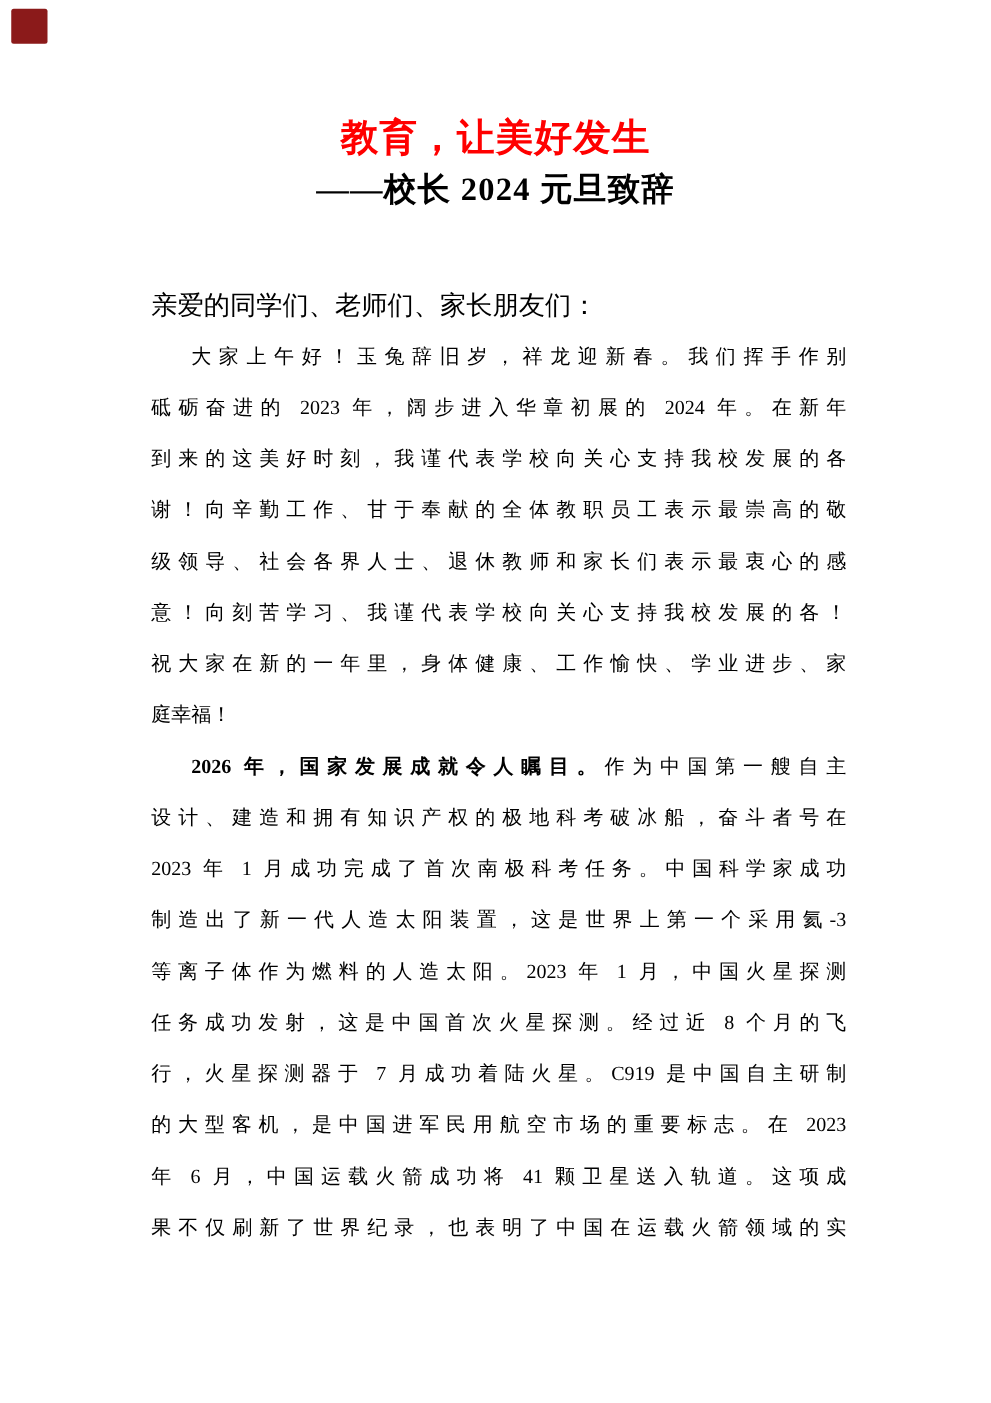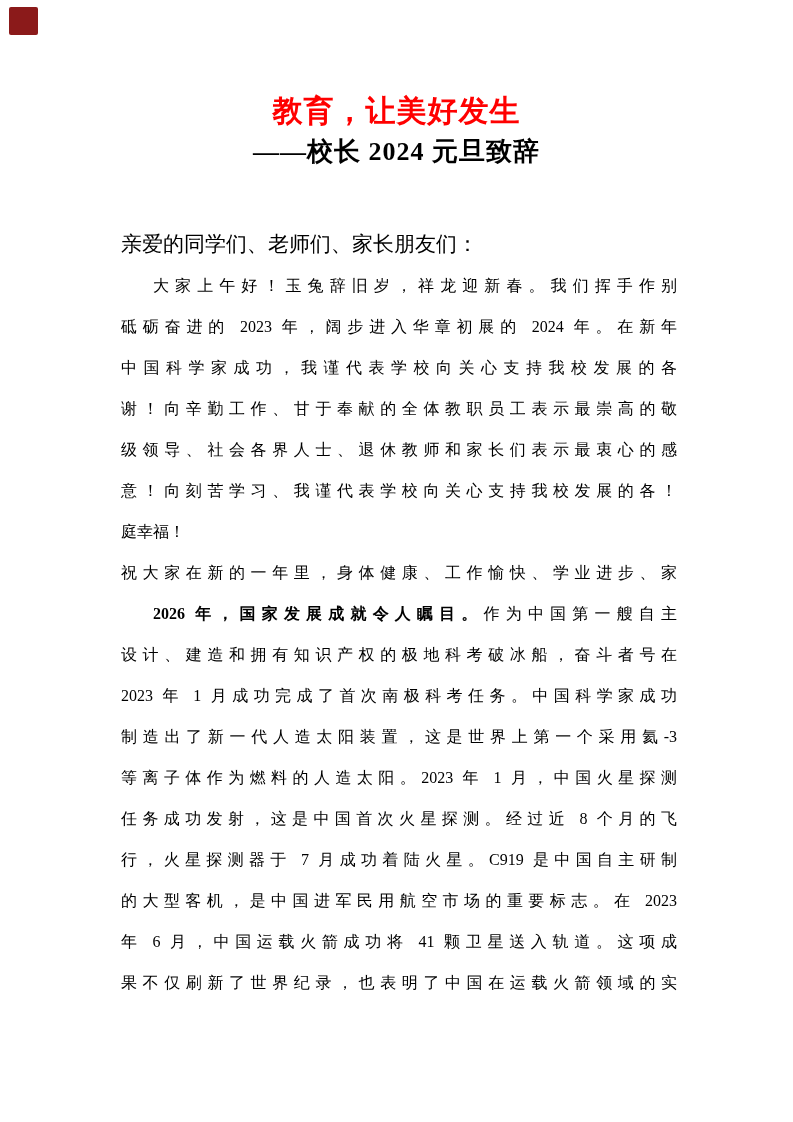--- a/index.html
+++ b/index.html
@@ -81,26 +81,26 @@
 
   <h1 class="doc-title" style="color: rgb(255, 0, 0);">教育，让美好发生</h1>
 
   <h2 class="doc-subtitle">——校长 2024 元旦致辞</h2>
 
   <div class="doc-body">
     <div class="greeting-line">亲爱的同学们、老师们、家长朋友们：</div>
     <div>
         <div class="body-line indent">大家上午好！玉兔辞旧岁，祥龙迎新春。我们挥手作别</div>
         <div class="body-line">砥砺奋进的 2023 年，阔步进入华章初展的 2024 年。在新年</div>
-        <div class="body-line">中国科学家成功，我谨代表学校向关心支持我校发展的各</div>
+        <div class="body-line">到来的这美好时刻，我谨代表学校向关心支持我校发展的各</div>
         <div class="body-line">谢！向辛勤工作、甘于奉献的全体教职员工表示最崇高的敬</div>
         <div class="body-line">级领导、社会各界人士、退休教师和家长们表示最衷心的感</div>
         <div class="body-line">意！向刻苦学习、我谨代表学校向关心支持我校发展的各！</div>
+        <div class="body-line">祝大家在新的一年里，身体健康、工作愉快、学业进步、家</div>
         <div class="body-line no-justify">庭幸福！</div>
-        <div class="body-line">祝大家在新的一年里，身体健康、工作愉快、学业进步、家</div>
         <div class="body-line indent"><span class="bold-seg">2026 年，国家发展成就令人瞩目。</span>作为中国第一艘自主</div>
         <div class="body-line">设计、建造和拥有知识产权的极地科考破冰船，奋斗者号在</div>
         <div class="body-line">2023 年 1 月成功完成了首次南极科考任务。中国科学家成功</div>
         <div class="body-line">制造出了新一代人造太阳装置，这是世界上第一个采用氦-3</div>
         <div class="body-line">等离子体作为燃料的人造太阳。2023 年 1 月，中国火星探测</div>
         <div class="body-line">任务成功发射，这是中国首次火星探测。经过近 8 个月的飞</div>
         <div class="body-line">行，火星探测器于 7 月成功着陆火星。C919 是中国自主研制</div>
         <div class="body-line">的大型客机，是中国进军民用航空市场的重要标志。在 2023</div>
         <div class="body-line">年 6 月，中国运载火箭成功将 41 颗卫星送入轨道。这项成</div>
         <div class="body-line">果不仅刷新了世界纪录，也表明了中国在运载火箭领域的实</div>

